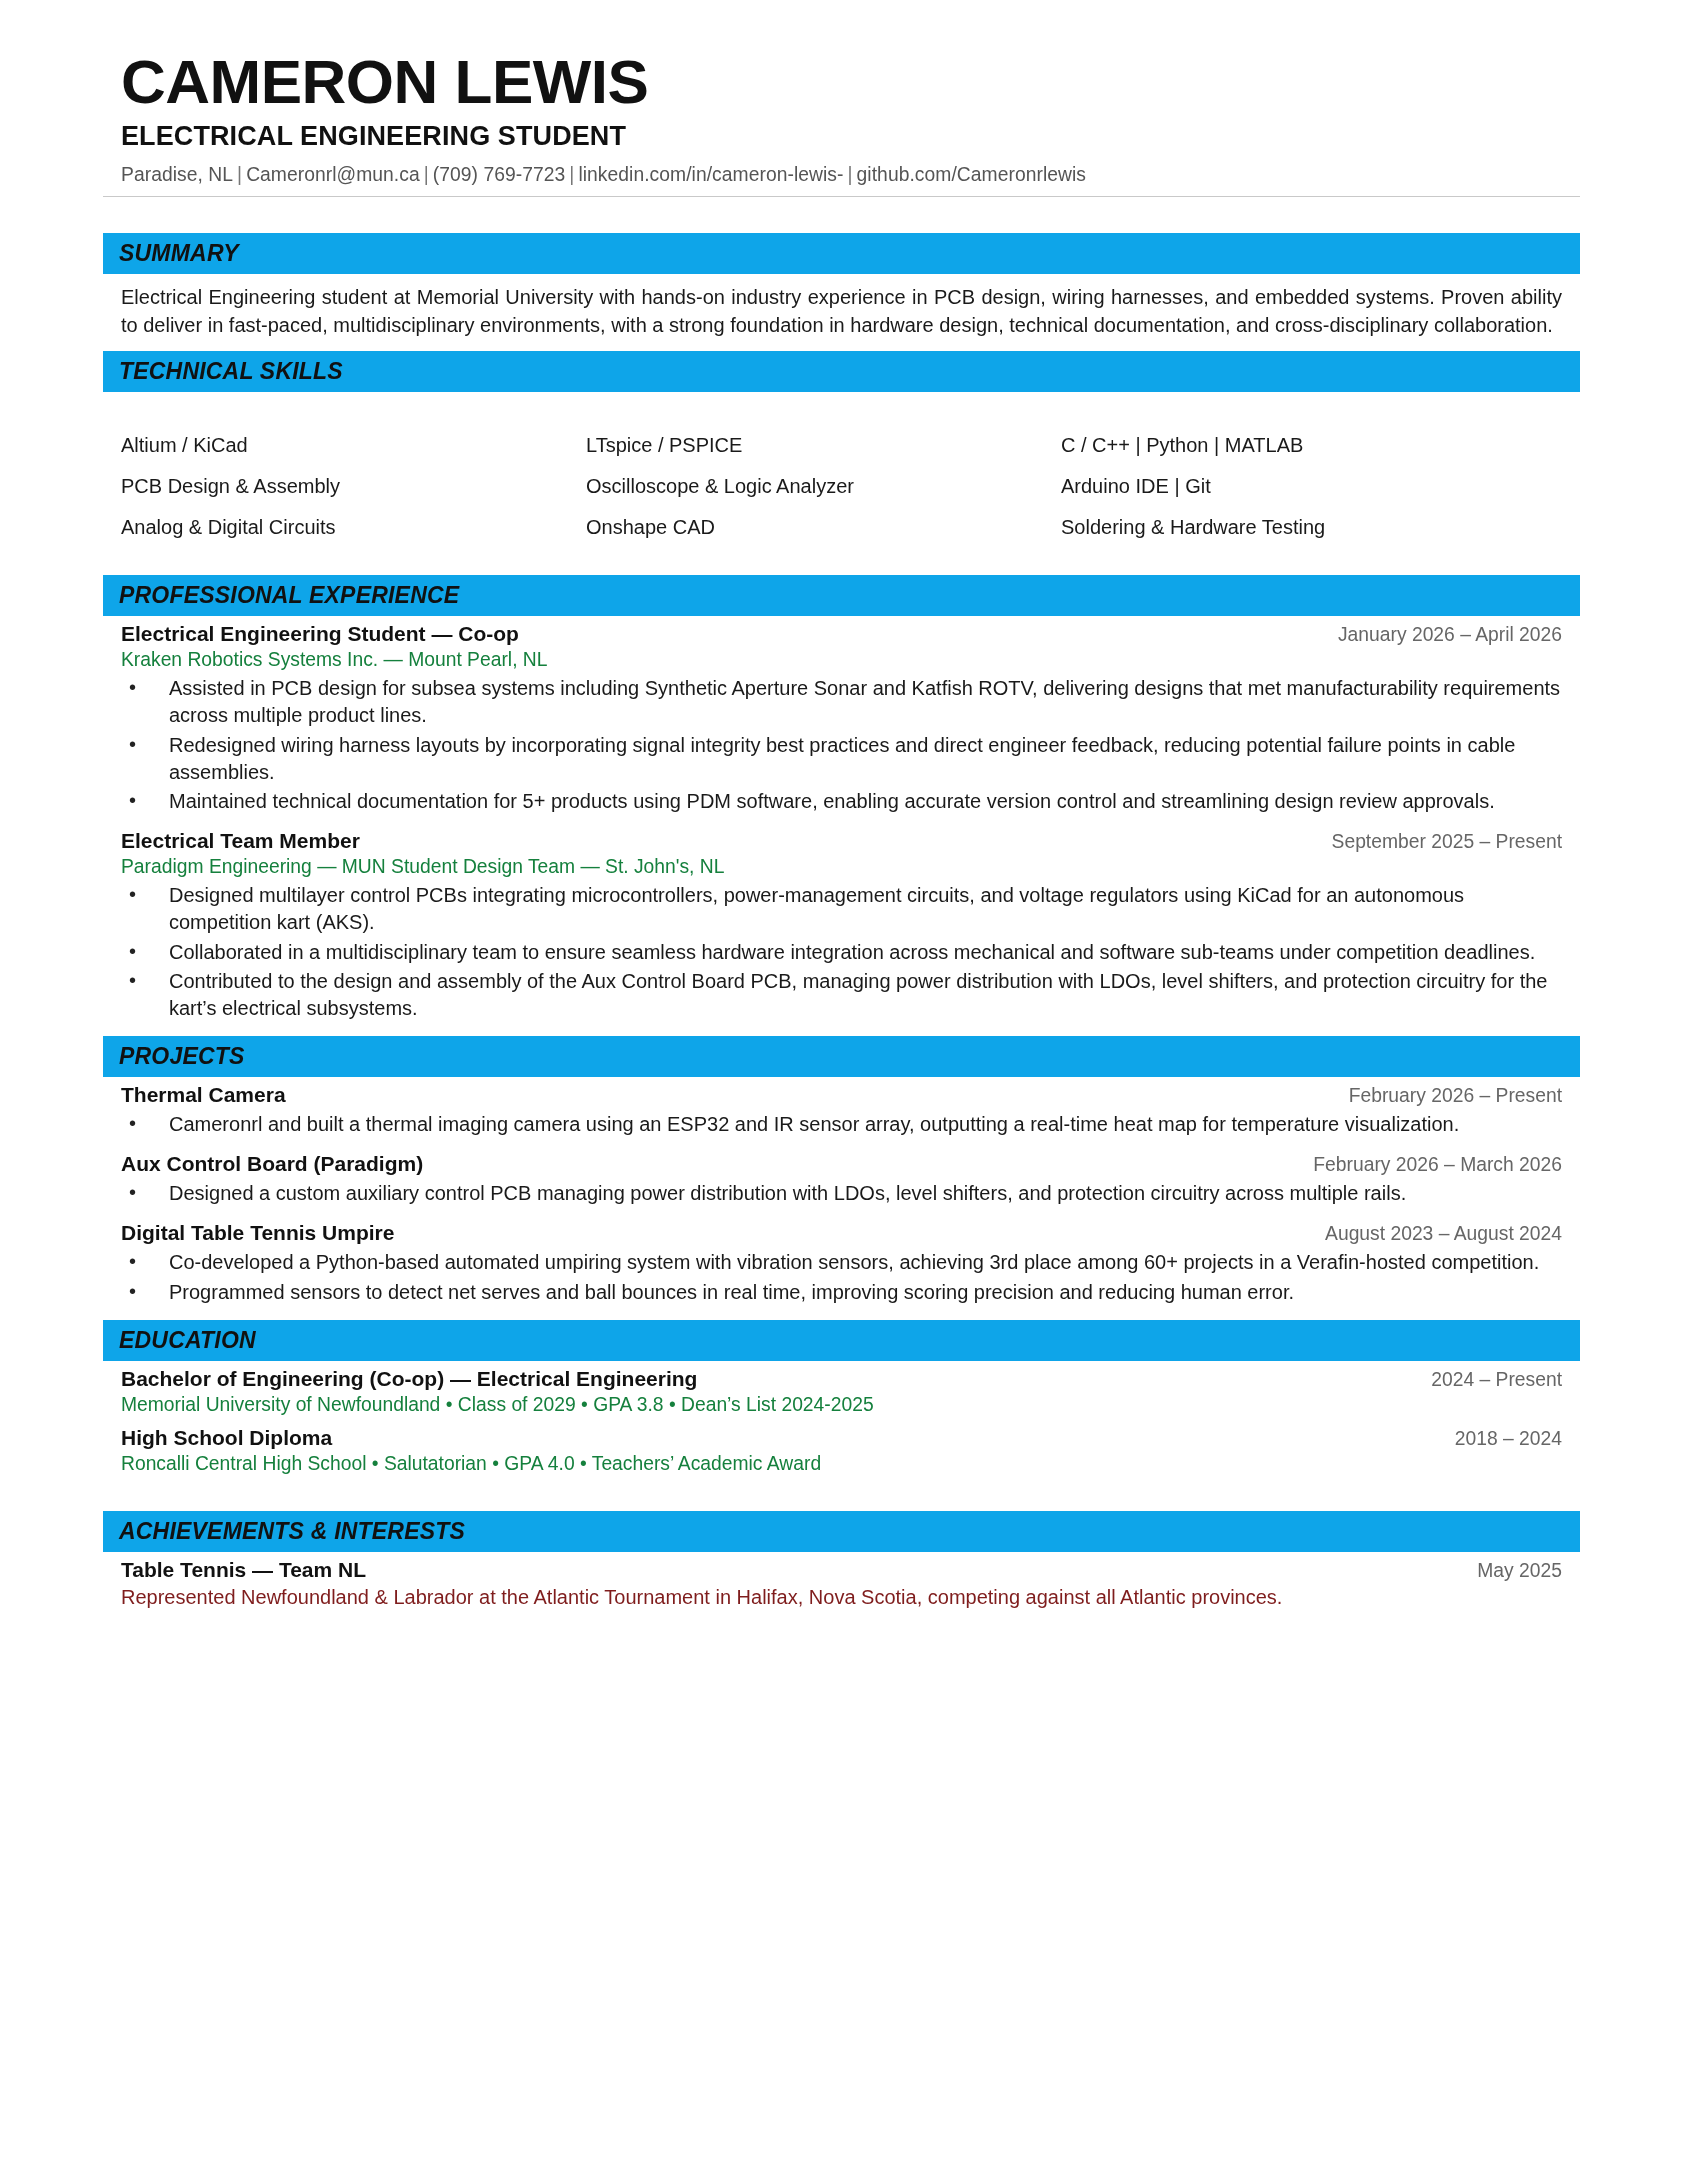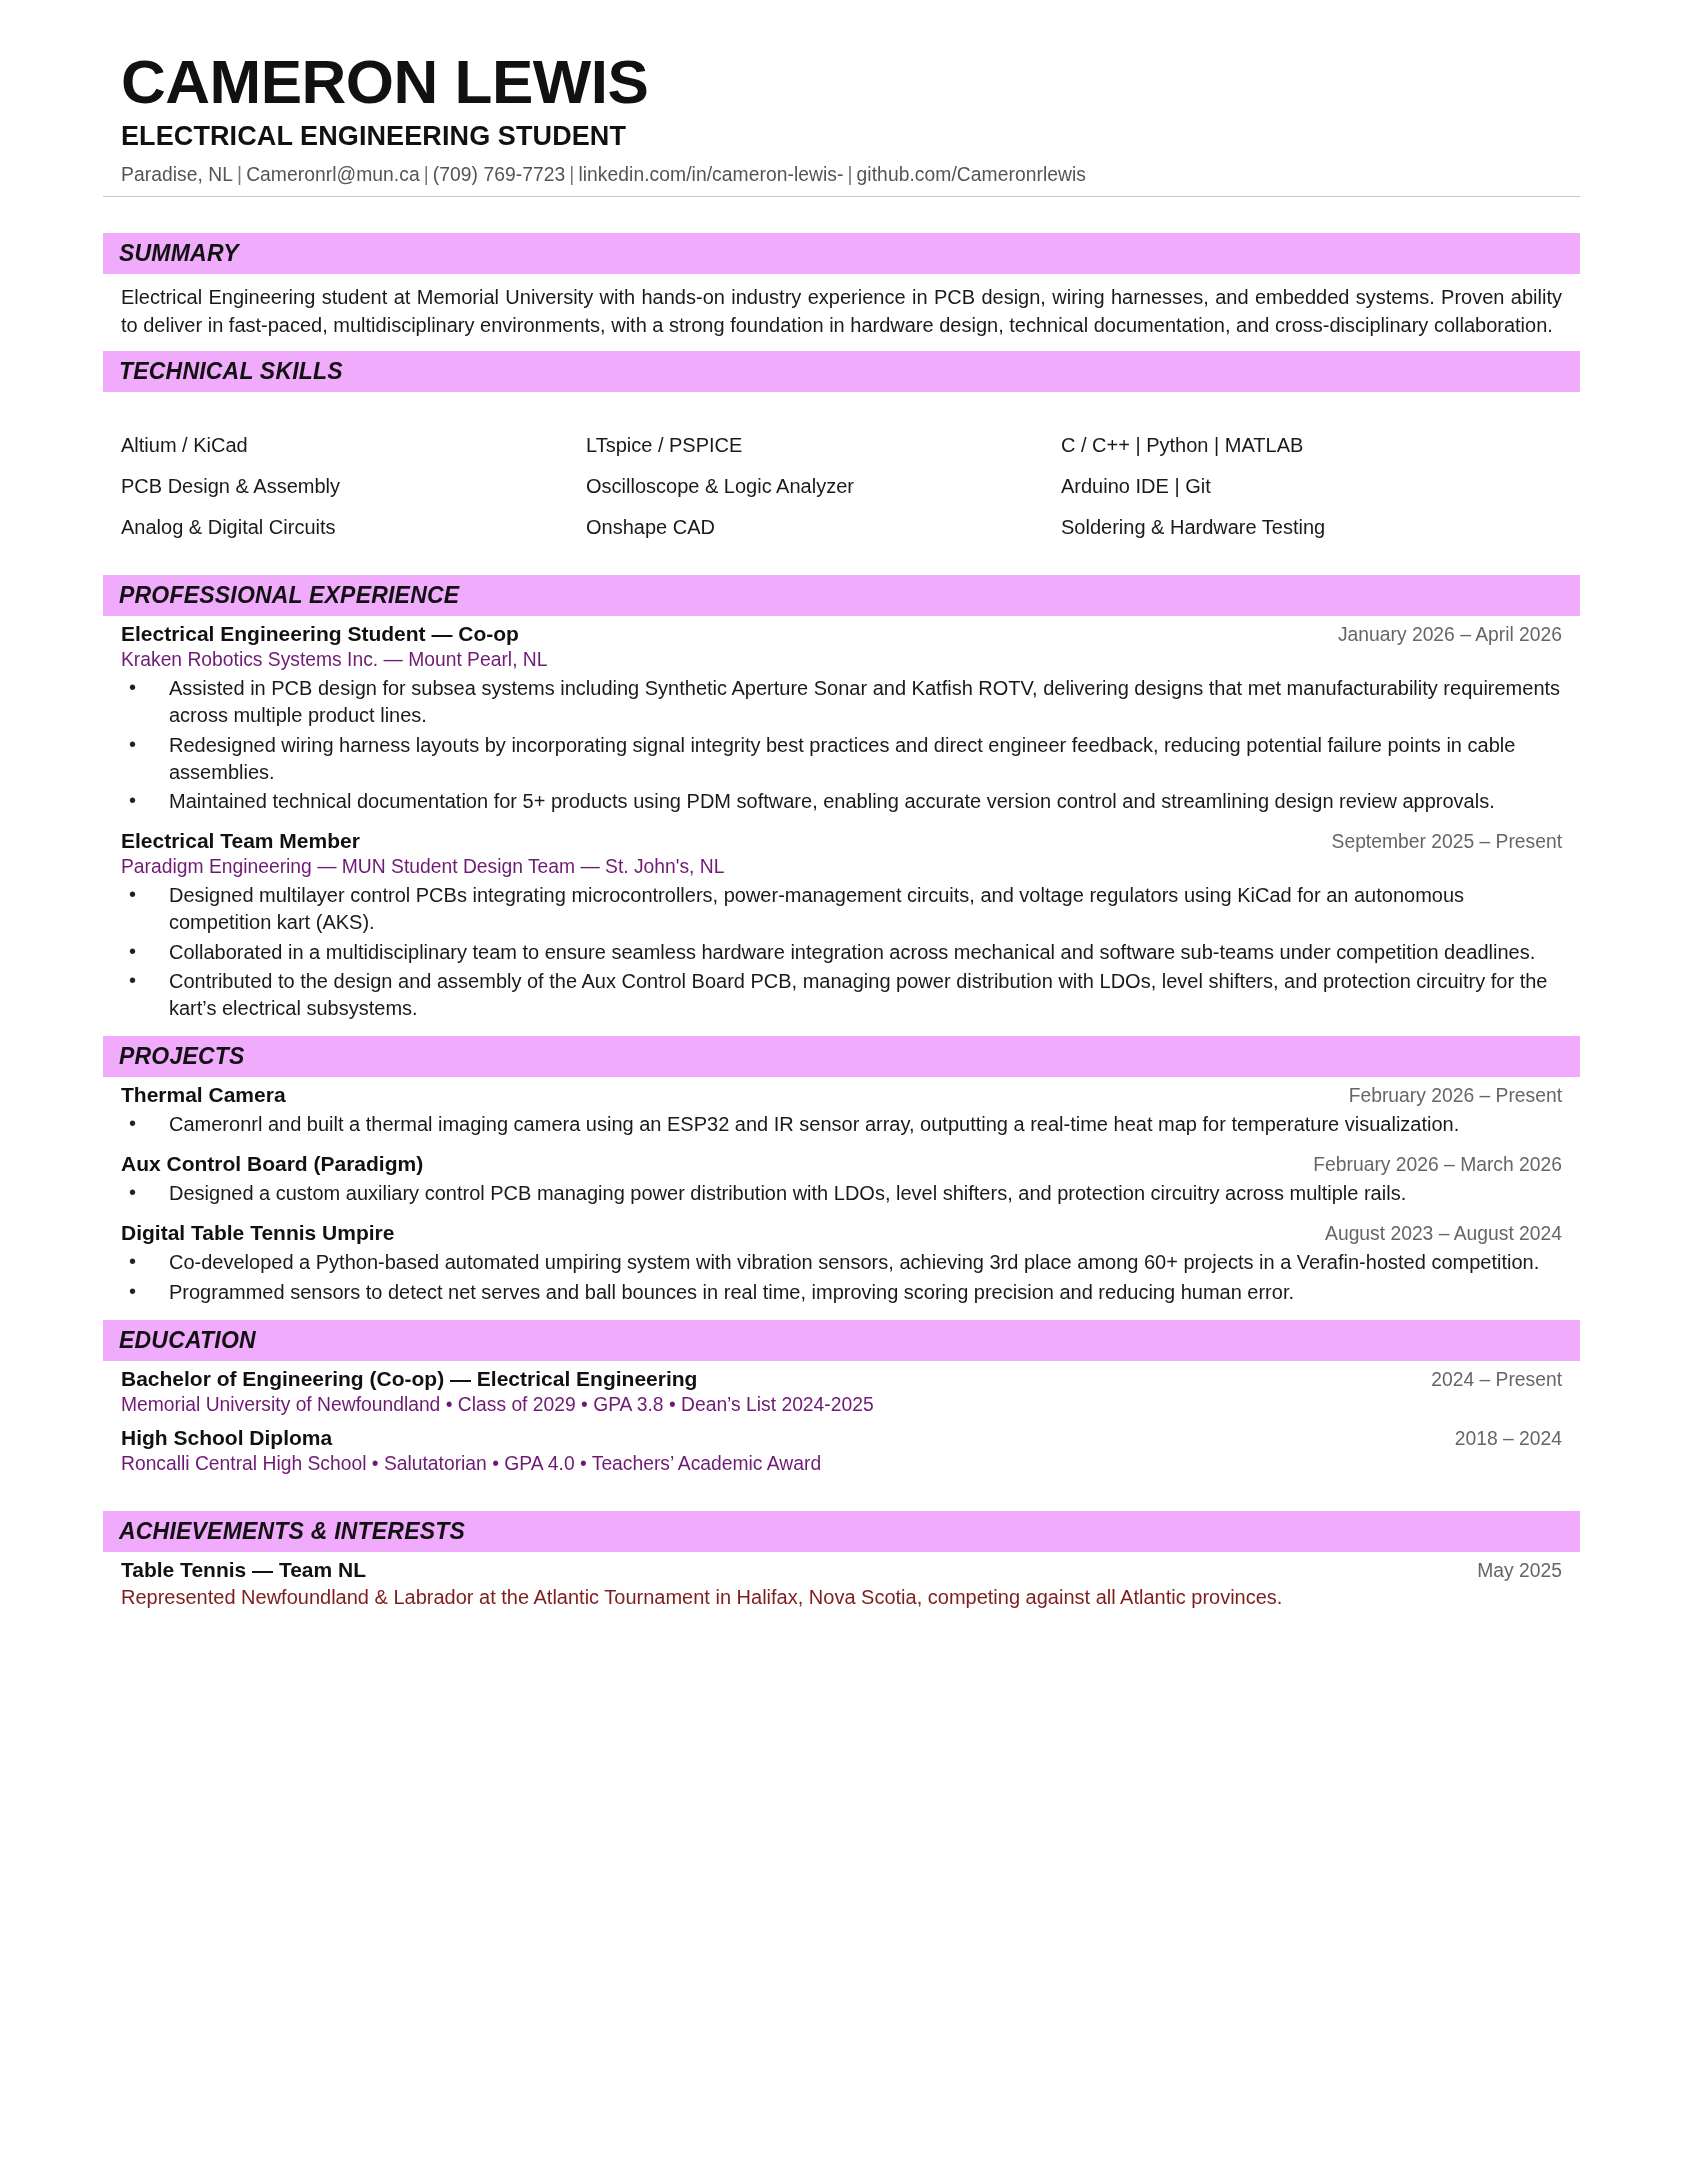--- a/index.html
+++ b/index.html
@@ -48,21 +48,21 @@
   }
   .contact .sep { padding: 0 4px; color: #777777; }
   .header-rule {
     border: 0;
     border-top: 1px solid #c9c9c9;
     margin: 0 0 0 0;
   }
 
   
   .section-bar {
-    background: #f0abfc;
+    background: #0ea5e9;
     font-size: 23px;
     font-weight: bold;
     font-style: italic;
     color: #111111;
     padding: 7px 0 7px 16px;
     letter-spacing: 0.2px;
     margin: 0;
   }
   .sec-gap-lg { height: 36px; }
   .sec-gap-sm { height: 12px; }
@@ -102,21 +102,21 @@
     font-weight: bold;
     color: #111111;
   }
   .entry-date {
     font-size: 19.3px;
     color: #666666;
     white-space: nowrap;
   }
   .entry-sub {
     font-size: 19.3px;
-    color: #701a75;
+    color: #15803d;
     padding: 3px 18px 0 18px;
   }
   ul.bullets {
     list-style: none;
     margin: 4px 0 0 0;
     padding: 0 18px 0 18px;
   }
   ul.bullets li {
     position: relative;
     font-size: 20px;

